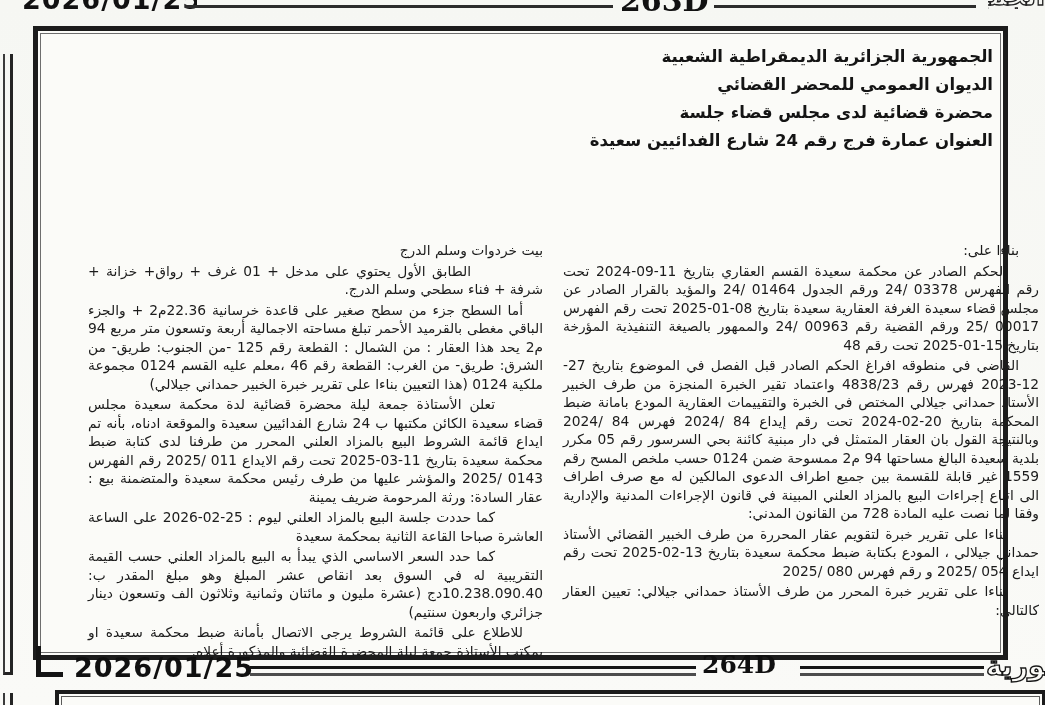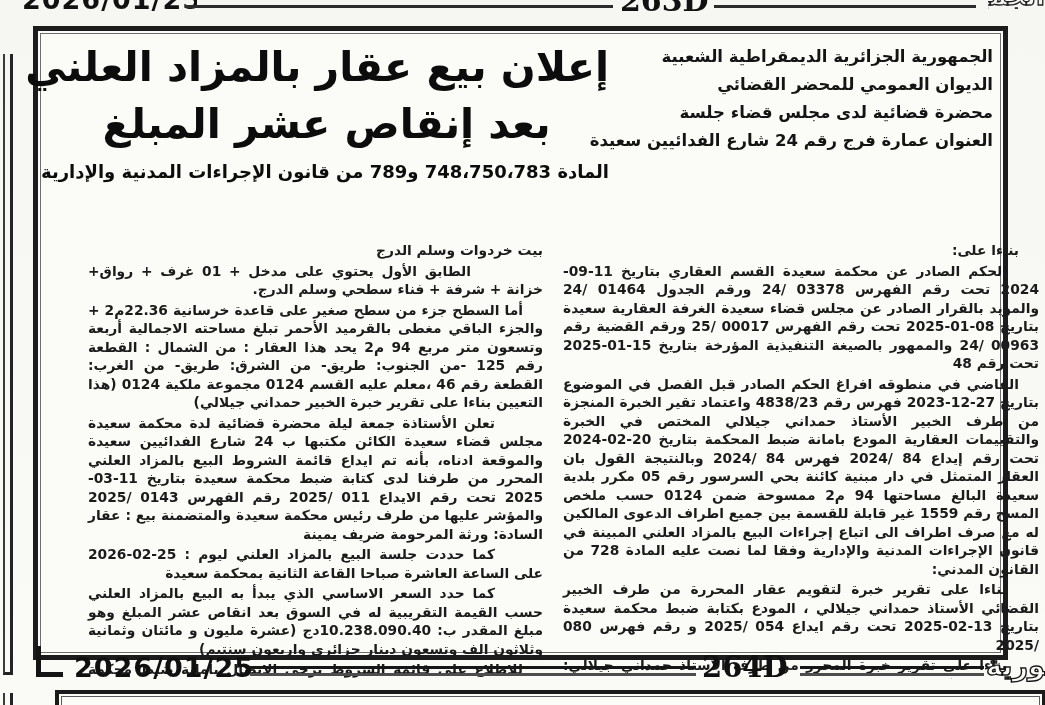--- a/index.html
+++ b/index.html
@@ -26,30 +26,30 @@
   
   .office{position:absolute;top:12px;right:10px;width:440px;direction:rtl;font-weight:bold;font-size:16.5px;line-height:28px;color:#141414}
   
   .headline{position:absolute;top:8px;left:6px;width:565px;text-align:center;direction:rtl;color:#0c0c0c}
   .h-big{font-size:41px;font-weight:bold;line-height:57px;white-space:nowrap;letter-spacing:-1px}
   .h-law{font-size:18px;font-weight:bold;margin-top:8px;white-space:nowrap}
   
   .col{position:absolute;direction:rtl;overflow:hidden}
   .col-r{left:517px;top:210px;width:484px;height:438px}
   .col-l{left:42px;top:210px;width:463px;height:438px}
-  .col p{margin:0 0 2px 8px;font-size:13.8px;line-height:18.5px;font-weight:bold;text-align:justify;color:#1b1b1b}
+  .col p{margin:0 0 2px 8px;font-size:13.8px;line-height:18.5px;font-weight:normal;text-align:justify;color:#1b1b1b}
   .i1{text-indent:20px}
   .i2{text-indent:32px}
   .i3{text-indent:48px}
   .i4{text-indent:72px}
   
   .f-corner{position:absolute;left:36px;top:646px;width:22px;height:26px;border-left:5px solid #141414;border-bottom:5px solid #141414}
   .f-date{position:absolute;left:74px;top:652px;font-size:27px;font-weight:bold;letter-spacing:1px;color:#101010;white-space:nowrap}
   .f-line1{position:absolute;left:250px;top:666px;width:446px;height:4px;border-top:3px solid #161616;border-bottom:3px solid #4d4d4d}
-  .f-code{position:absolute;left:702px;top:650px;font-family:"DejaVu Serif",serif;font-size:29px;font-weight:bold;color:#101010;white-space:nowrap}
+  .f-code{position:absolute;left:702px;top:650px;font-family:"DejaVu Serif",serif;font-size:25px;font-weight:bold;color:#101010;white-space:nowrap}
   .f-line2{position:absolute;left:800px;top:666px;width:184px;height:4px;border-top:3px solid #161616;border-bottom:3px solid #4d4d4d}
   .f-brand{position:absolute;left:986px;top:650px;direction:rtl;white-space:nowrap;font-size:27px;font-weight:bold;-webkit-text-stroke:1.4px #161616;color:#fbfbf8}
   
   .next-box{position:absolute;left:55px;top:690px;width:983px;height:40px;border:4px solid #1b1b1b;background:#fbfbf8}
   .next-box-inner{position:absolute;inset:2px;border:1px solid #5a5a5a}
 </style>
 </head>
 <body>
 
 <div class="ts-clip" style="left:22px;top:0;width:175px;height:13px">
@@ -70,25 +70,20 @@
 <div class="box">
   <div class="box-inner"></div>
 
   <div class="office">
     <div>الجمهورية الجزائرية الديمقراطية الشعبية</div>
     <div>الديوان العمومي للمحضر القضائي</div>
     <div>محضرة قضائية لدى مجلس قضاء جلسة</div>
     <div>العنوان عمارة فرج رقم 24 شارع الفدائيين سعيدة</div>
   </div>
 
-  <div class="headline">
-    <div class="h-big">إعلان بيع عقار بالمزاد العلني</div>
-    <div class="h-big">بعد إنقاص عشر المبلغ</div>
-    <div class="h-law">المادة 748،750،783 و789 من قانون الإجراءات المدنية والإدارية</div>
-  </div>
 
   <div class="col col-r">
     <p class="i1">بناءا على:</p>
     <p class="i2">الحكم الصادر عن محكمة سعيدة القسم العقاري بتاريخ 11-09-2024 تحت رقم الفهرس 03378 /24 ورقم الجدول 01464 /24 والمؤيد بالقرار الصادر عن مجلس قضاء سعيدة الغرفة العقارية سعيدة بتاريخ 08-01-2025 تحت رقم الفهرس 00017 /25 ورقم القضية رقم 00963 /24 والممهور بالصيغة التنفيذية المؤرخة بتاريخ 15-01-2025 تحت رقم 48</p>
     <p class="i1">القاضي في منطوقه افراغ الحكم الصادر قبل الفصل في الموضوع بتاريخ 27-12-2023 فهرس رقم 4838/23 واعتماد تقير الخبرة المنجزة من طرف الخبير الأستاذ حمداني جيلالي المختص في الخبرة والتقييمات العقارية المودع بامانة ضبط المحكمة بتاريخ 20-02-2024 تحت رقم إيداع 84 /2024 فهرس 84 /2024 وبالنتيجة القول بان العقار المتمثل في دار مبنية كائنة بحي السرسور رقم 05 مكرر بلدية سعيدة البالغ مساحتها 94 م2 ممسوحة ضمن 0124 حسب ملخص المسح رقم 1559 غير قابلة للقسمة بين جميع اطراف الدعوى المالكين له مع صرف اطراف الى اتباع إجراءات البيع بالمزاد العلني المبينة في قانون الإجراءات المدنية والإدارية وفقا لما نصت عليه المادة 728 من القانون المدني:</p>
     <p class="i2">بناءا على تقرير خبرة لتقويم عقار المحررة من طرف الخبير القضائي الأستاذ حمداني جيلالي ، المودع بكتابة ضبط محكمة سعيدة بتاريخ 13-02-2025 تحت رقم ايداع 054 /2025 و رقم فهرس 080 /2025</p>
     <p class="i2">بناءا على تقرير خبرة المحرر من طرف الأستاذ حمداني جيلالي: تعيين العقار كالتالي:</p>
 
   </div>
 

